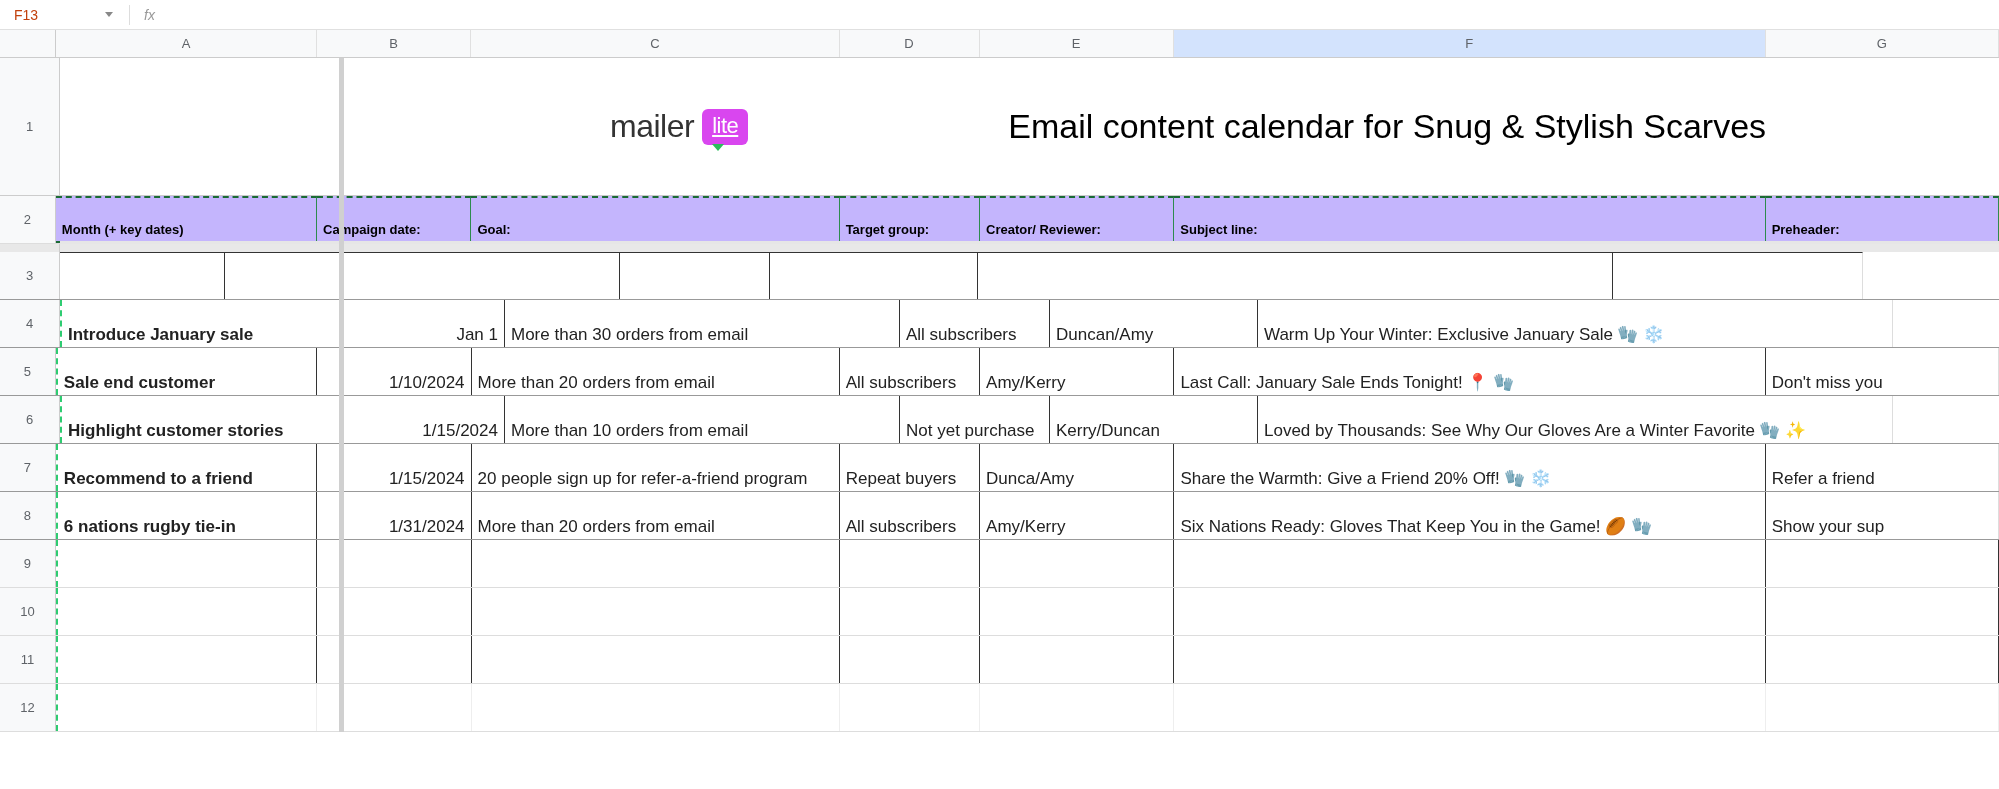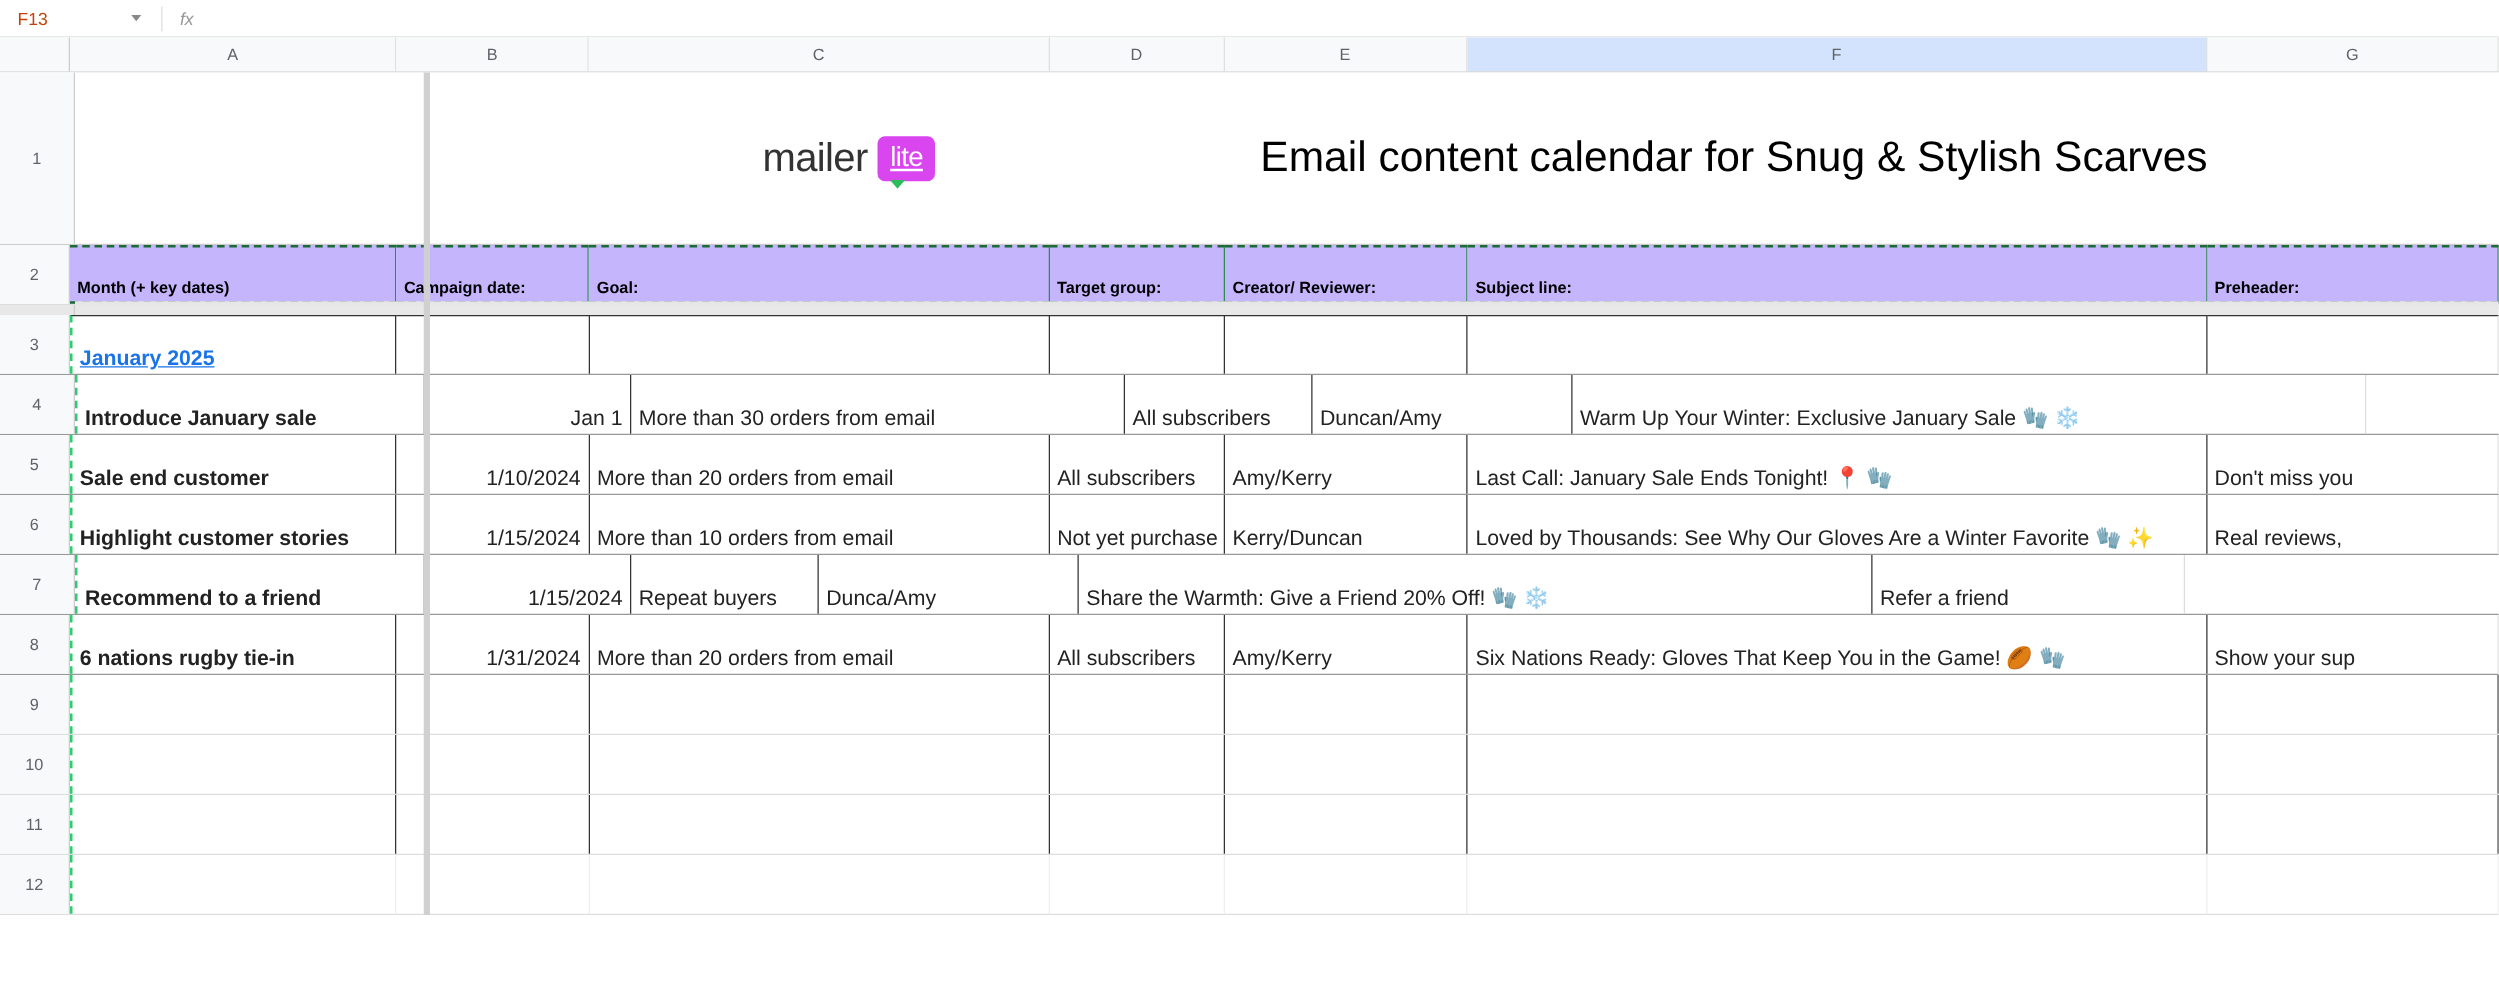--- a/index.html
+++ b/index.html
@@ -264,23 +264,20 @@
     <div class="cell cF">Subject line:</div>
     <div class="cell cG">Preheader:</div>
   </div>
 
   <div class="row sep">
     <div class="row-head"></div>
   </div>
 
   <div class="row data dashed-left rjan">
     <div class="row-head">3</div>
-    <div class="cell cA">
-        <span class="link">January 2025</span>
-      </div>
     <div class="cell cB"></div>
     <div class="cell cC"></div>
     <div class="cell cD"></div>
     <div class="cell cE"></div>
     <div class="cell cF"></div>
     <div class="cell cG"></div>
   </div>
 
   <div class="row data dashed-left">
     <div class="row-head">4</div>
@@ -304,27 +301,27 @@
   </div>
 
   <div class="row data dashed-left">
     <div class="row-head">6</div>
     <div class="cell cA bold">Highlight customer stories</div>
     <div class="cell cB right">1/15/2024</div>
     <div class="cell cC">More than 10 orders from email</div>
     <div class="cell cD">Not yet purchase</div>
     <div class="cell cE">Kerry/Duncan</div>
     <div class="cell cF">Loved by Thousands: See Why Our Gloves Are a Winter Favorite 🧤 ✨</div>
-    <div class="cell cG">Real reviews,</div>
   </div>
 
   <div class="row data dashed-left">
     <div class="row-head">7</div>
     <div class="cell cA bold">Recommend to a friend</div>
     <div class="cell cB right">1/15/2024</div>
+    <div class="cell cC">20 people sign up for refer-a-friend program</div>
     <div class="cell cD">Repeat buyers</div>
     <div class="cell cE">Dunca/Amy</div>
     <div class="cell cF">Share the Warmth: Give a Friend 20% Off! 🧤 ❄️</div>
     <div class="cell cG">Refer a friend</div>
   </div>
 
   <div class="row data dashed-left">
     <div class="row-head">8</div>
     <div class="cell cA bold">6 nations rugby tie-in</div>
     <div class="cell cB right">1/31/2024</div>

